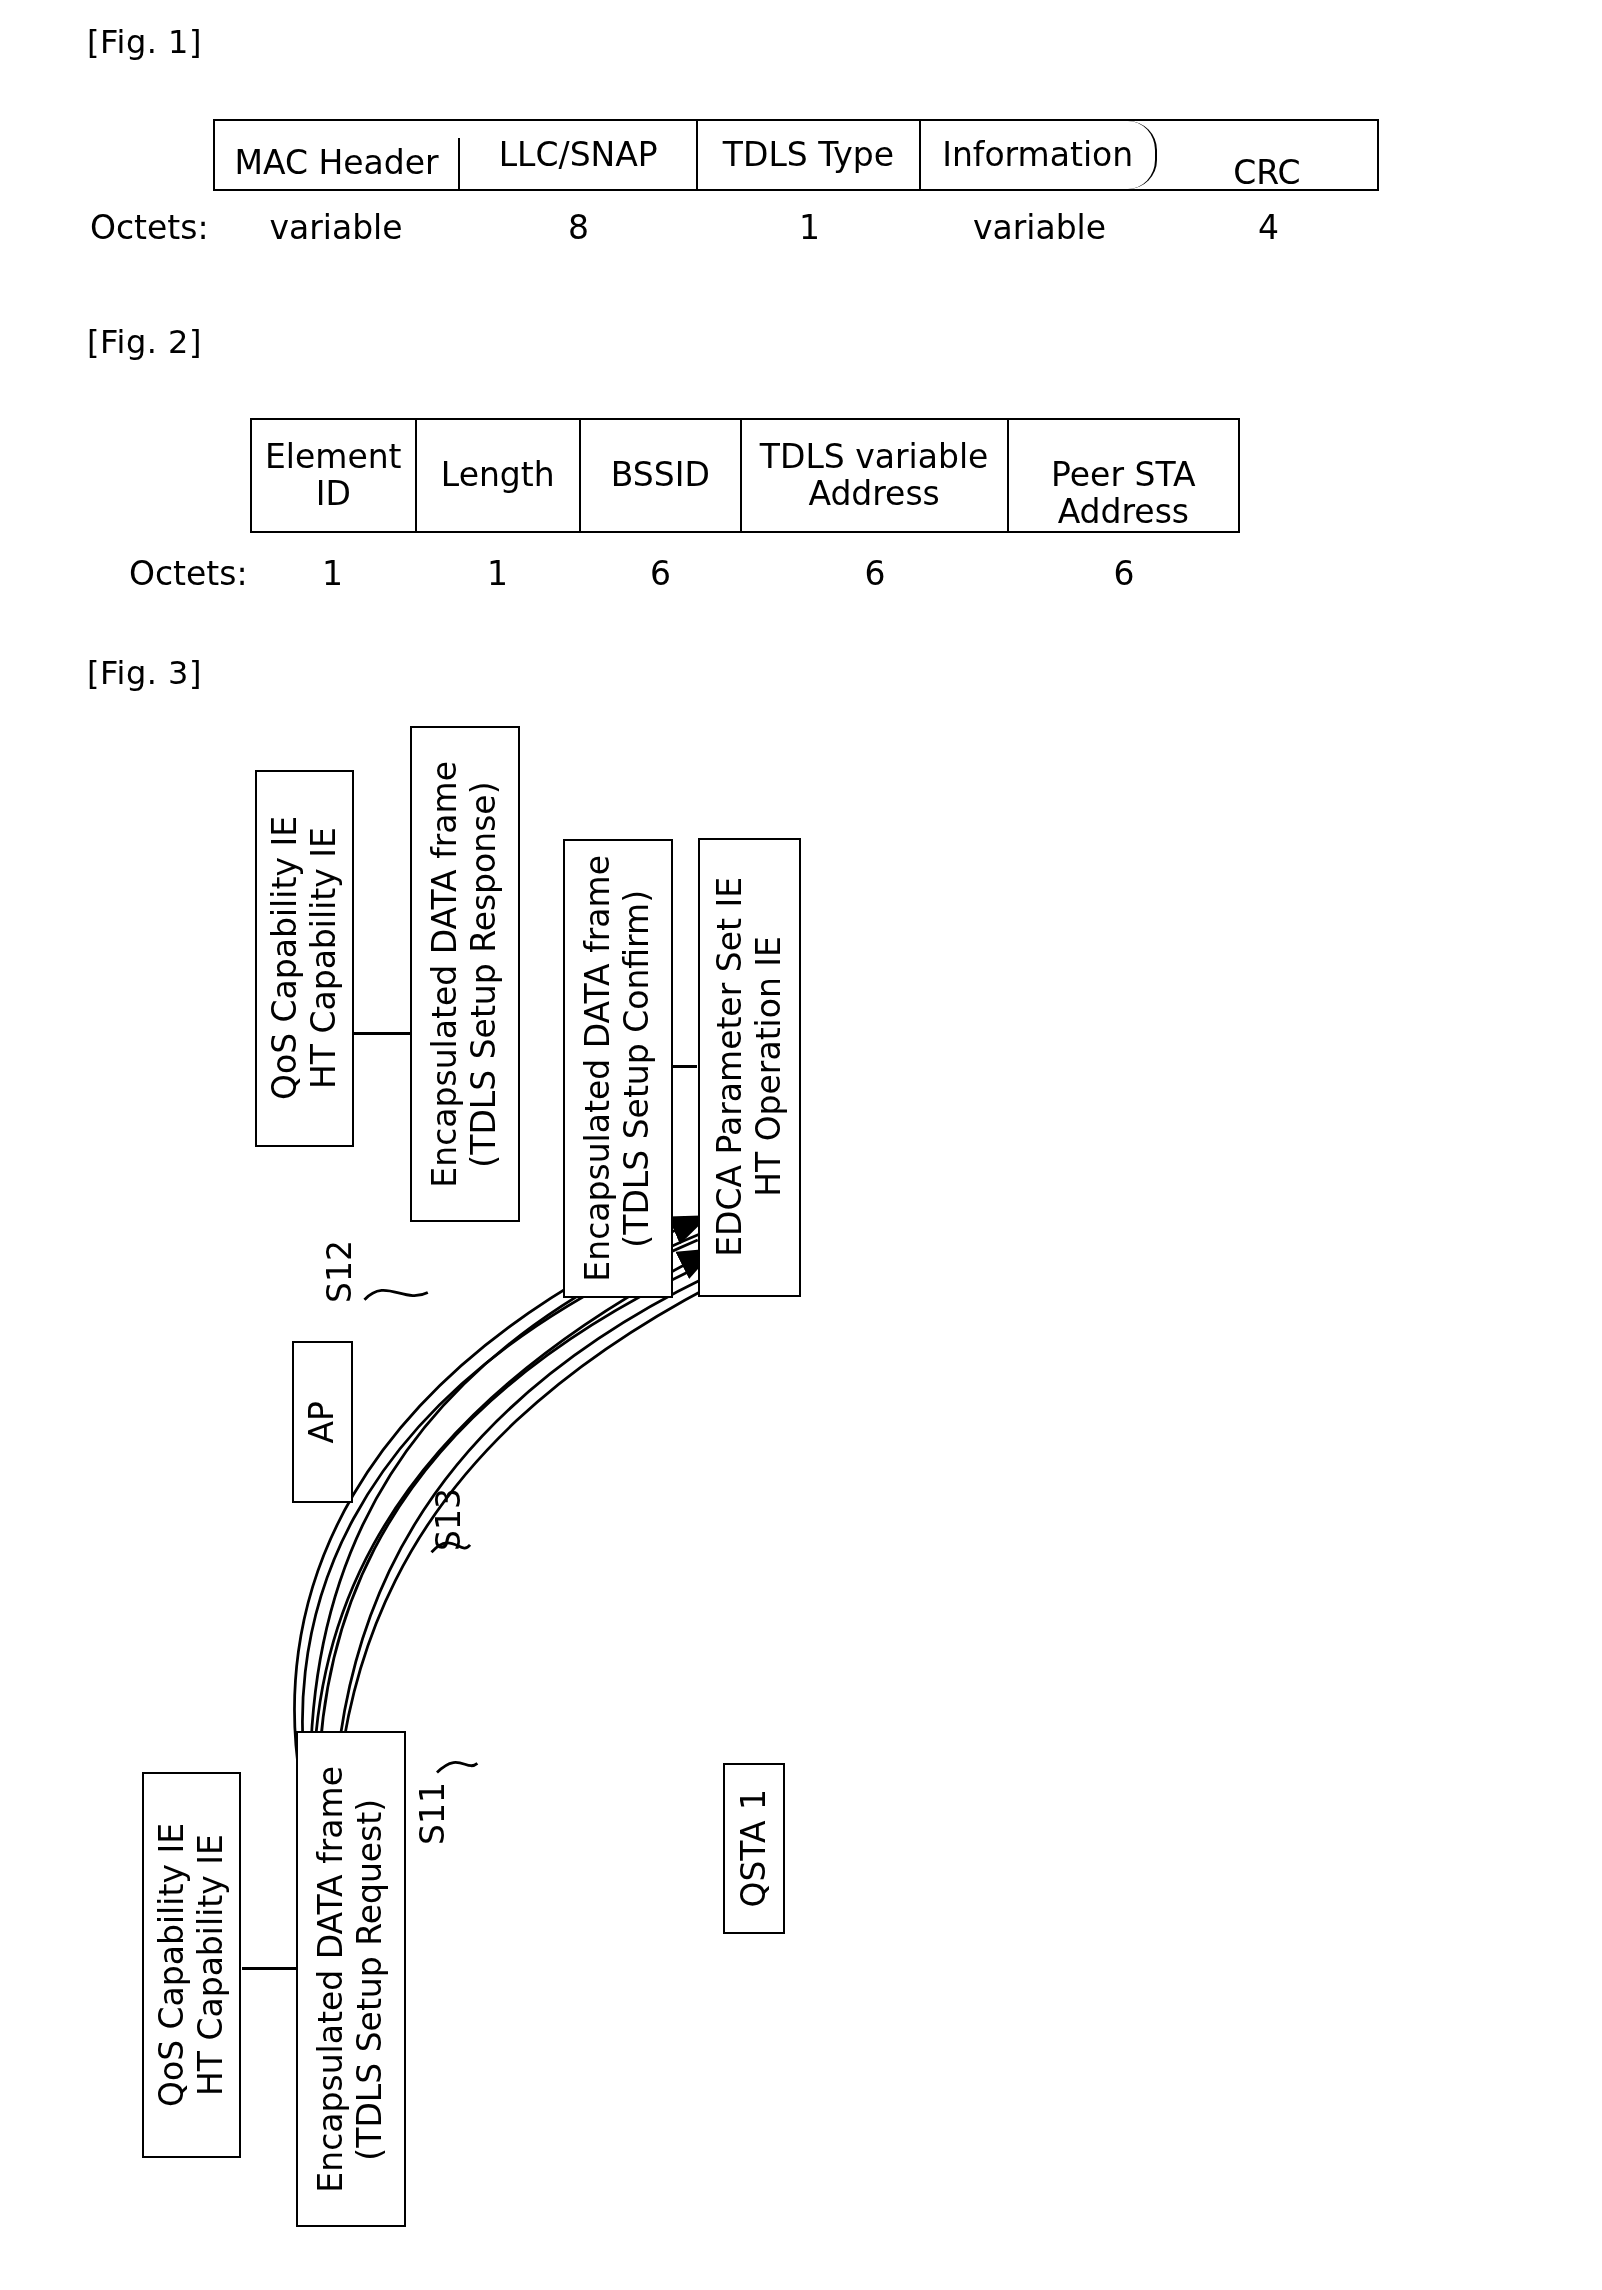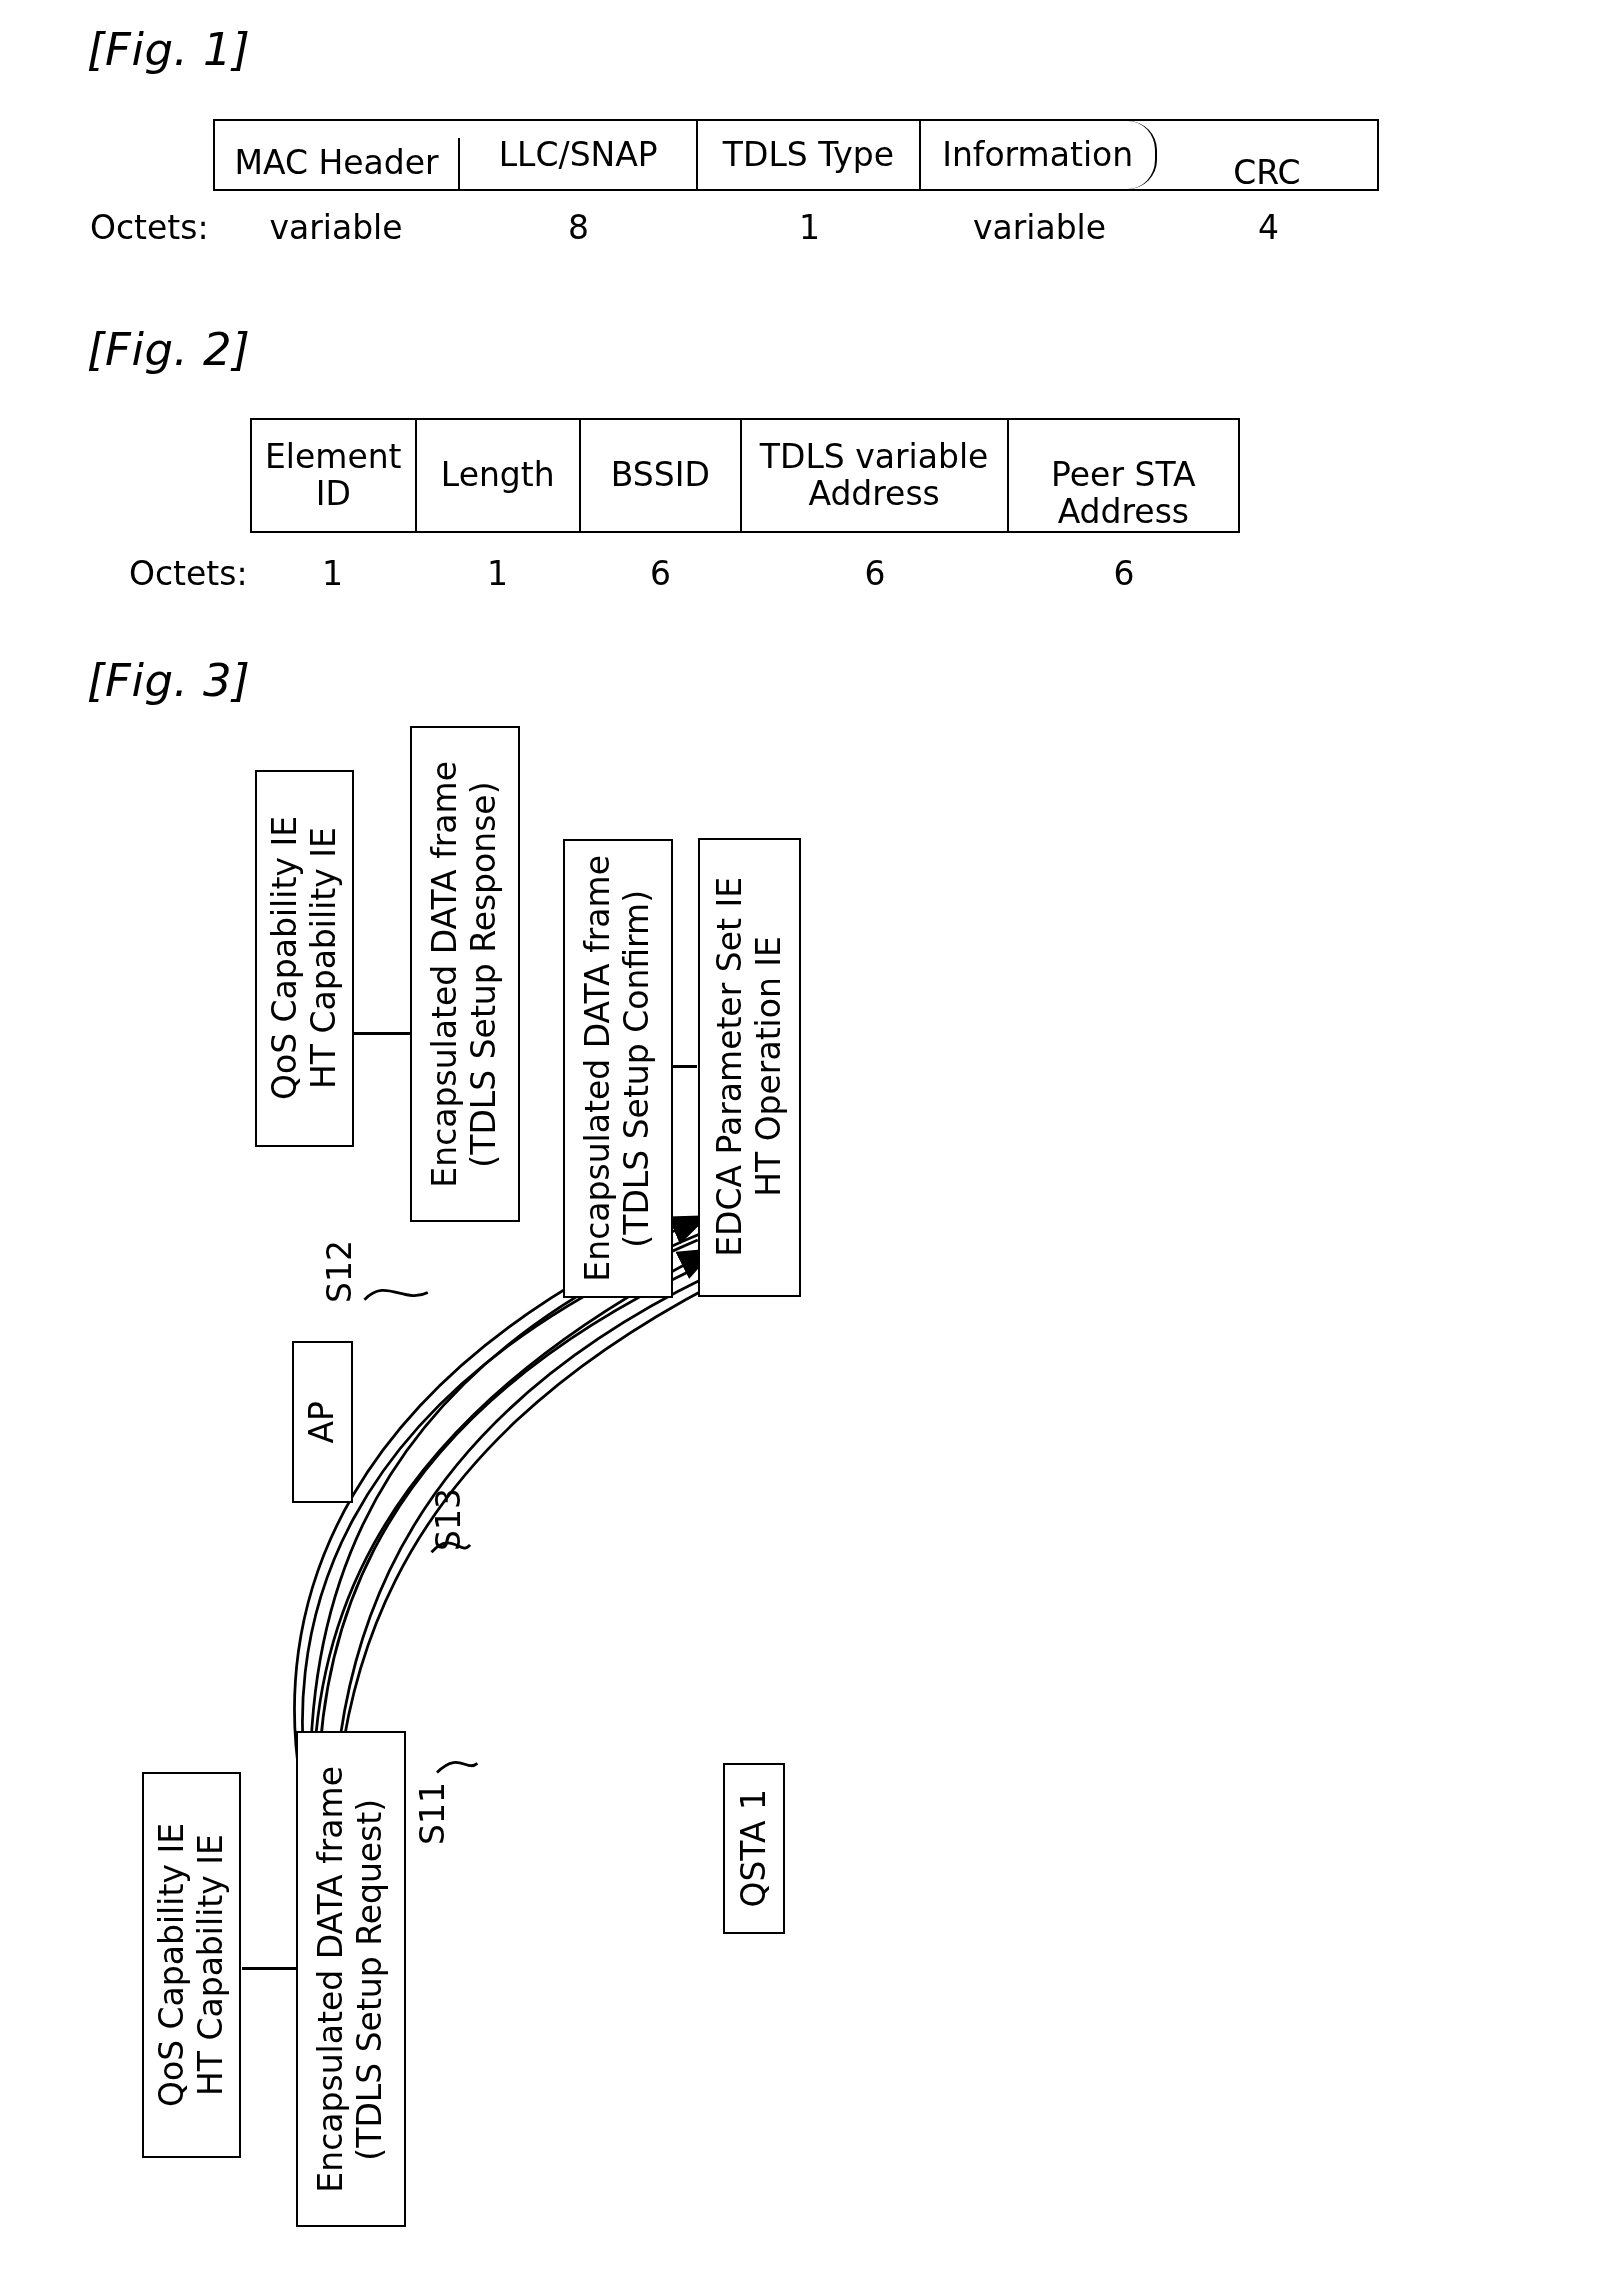--- a/index.html
+++ b/index.html
@@ -2,21 +2,21 @@
 <html style="font-size:14.7px"><head>
 <meta charset="utf-8">
 <style>
   html,body{margin:0;padding:0;background:#fff;}
   body{
     width:1602px;height:2290px;position:relative;
     font-family:"DejaVu Sans","Liberation Sans",sans-serif;
     color:#000;overflow:hidden;
   }
   .fig-label{
-    position:absolute;font-size:45px;letter-spacing:0.5px;white-space:nowrap;font-style:italic;
+    position:absolute;font-size:32px;letter-spacing:0.5px;white-space:nowrap;
   }
 
   
   .frame-table{position:absolute;display:flex;border:2.8px solid #000;box-sizing:border-box;}
   .frame-cell{
     border-right:2.8px solid #000;box-sizing:border-box;
     display:flex;align-items:center;justify-content:center;text-align:center;
     font-size:33px;line-height:1.12;padding:3.7px 5.5px;
   }
   .frame-cell:last-child{border-right:none;margin-top:36px;}

